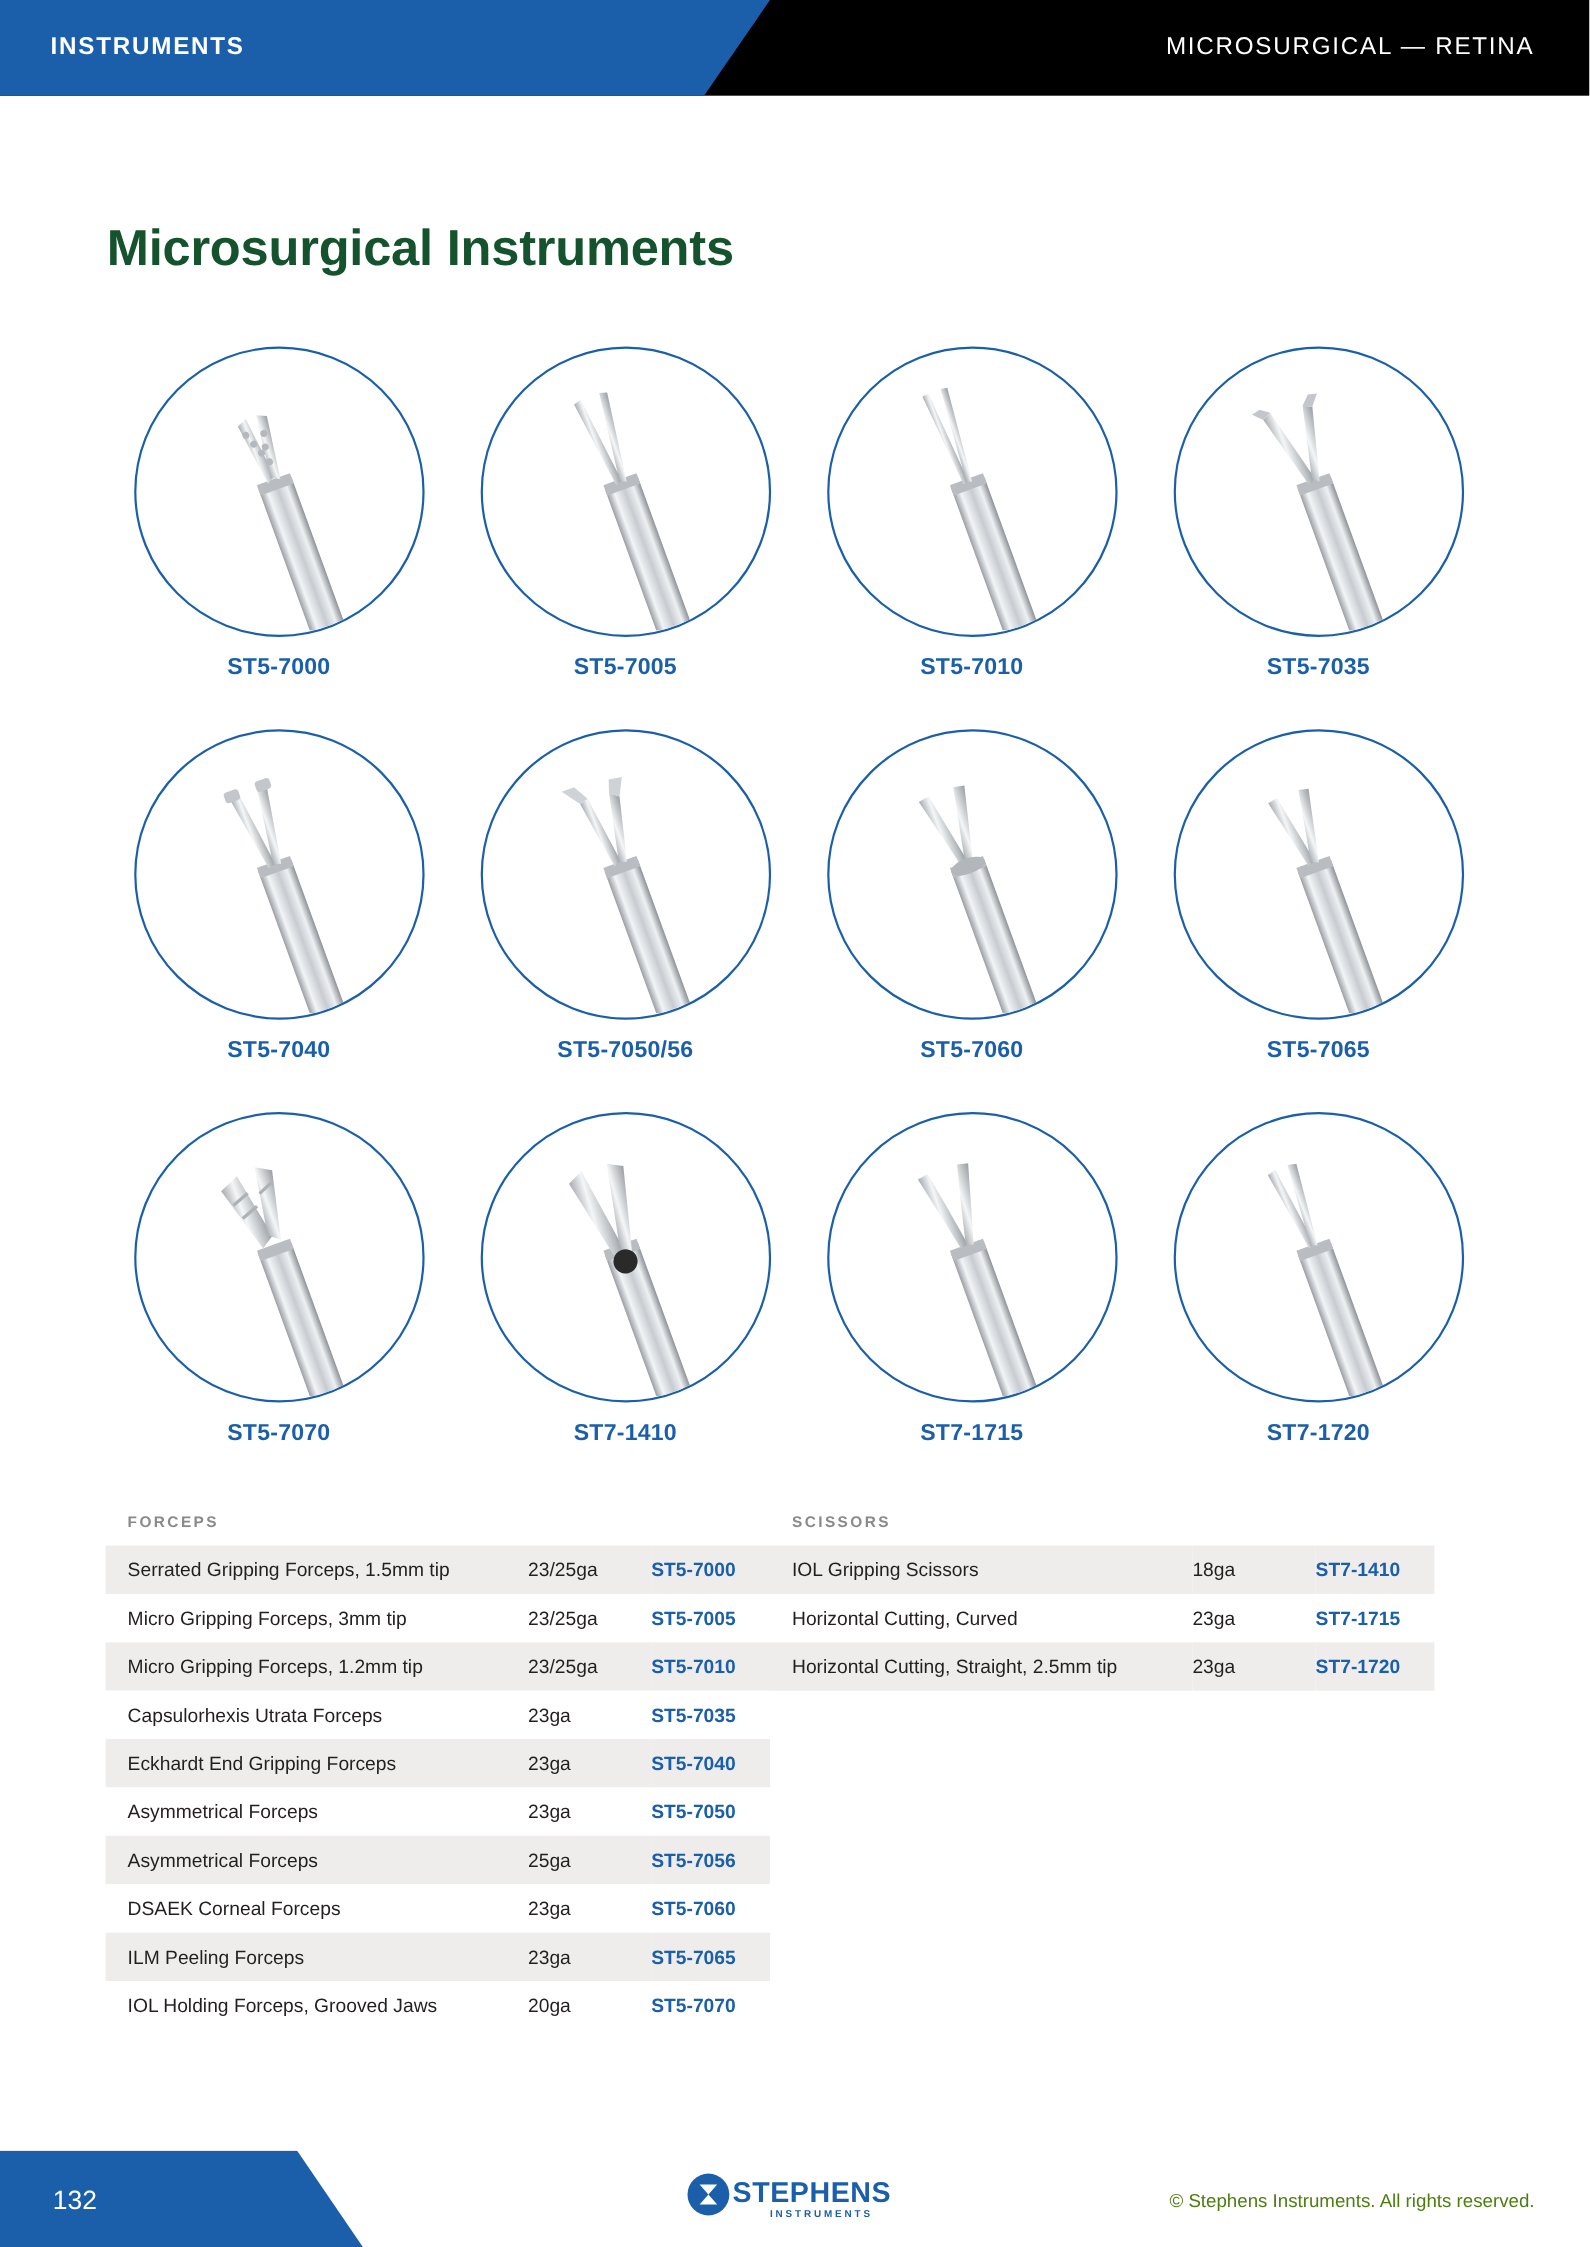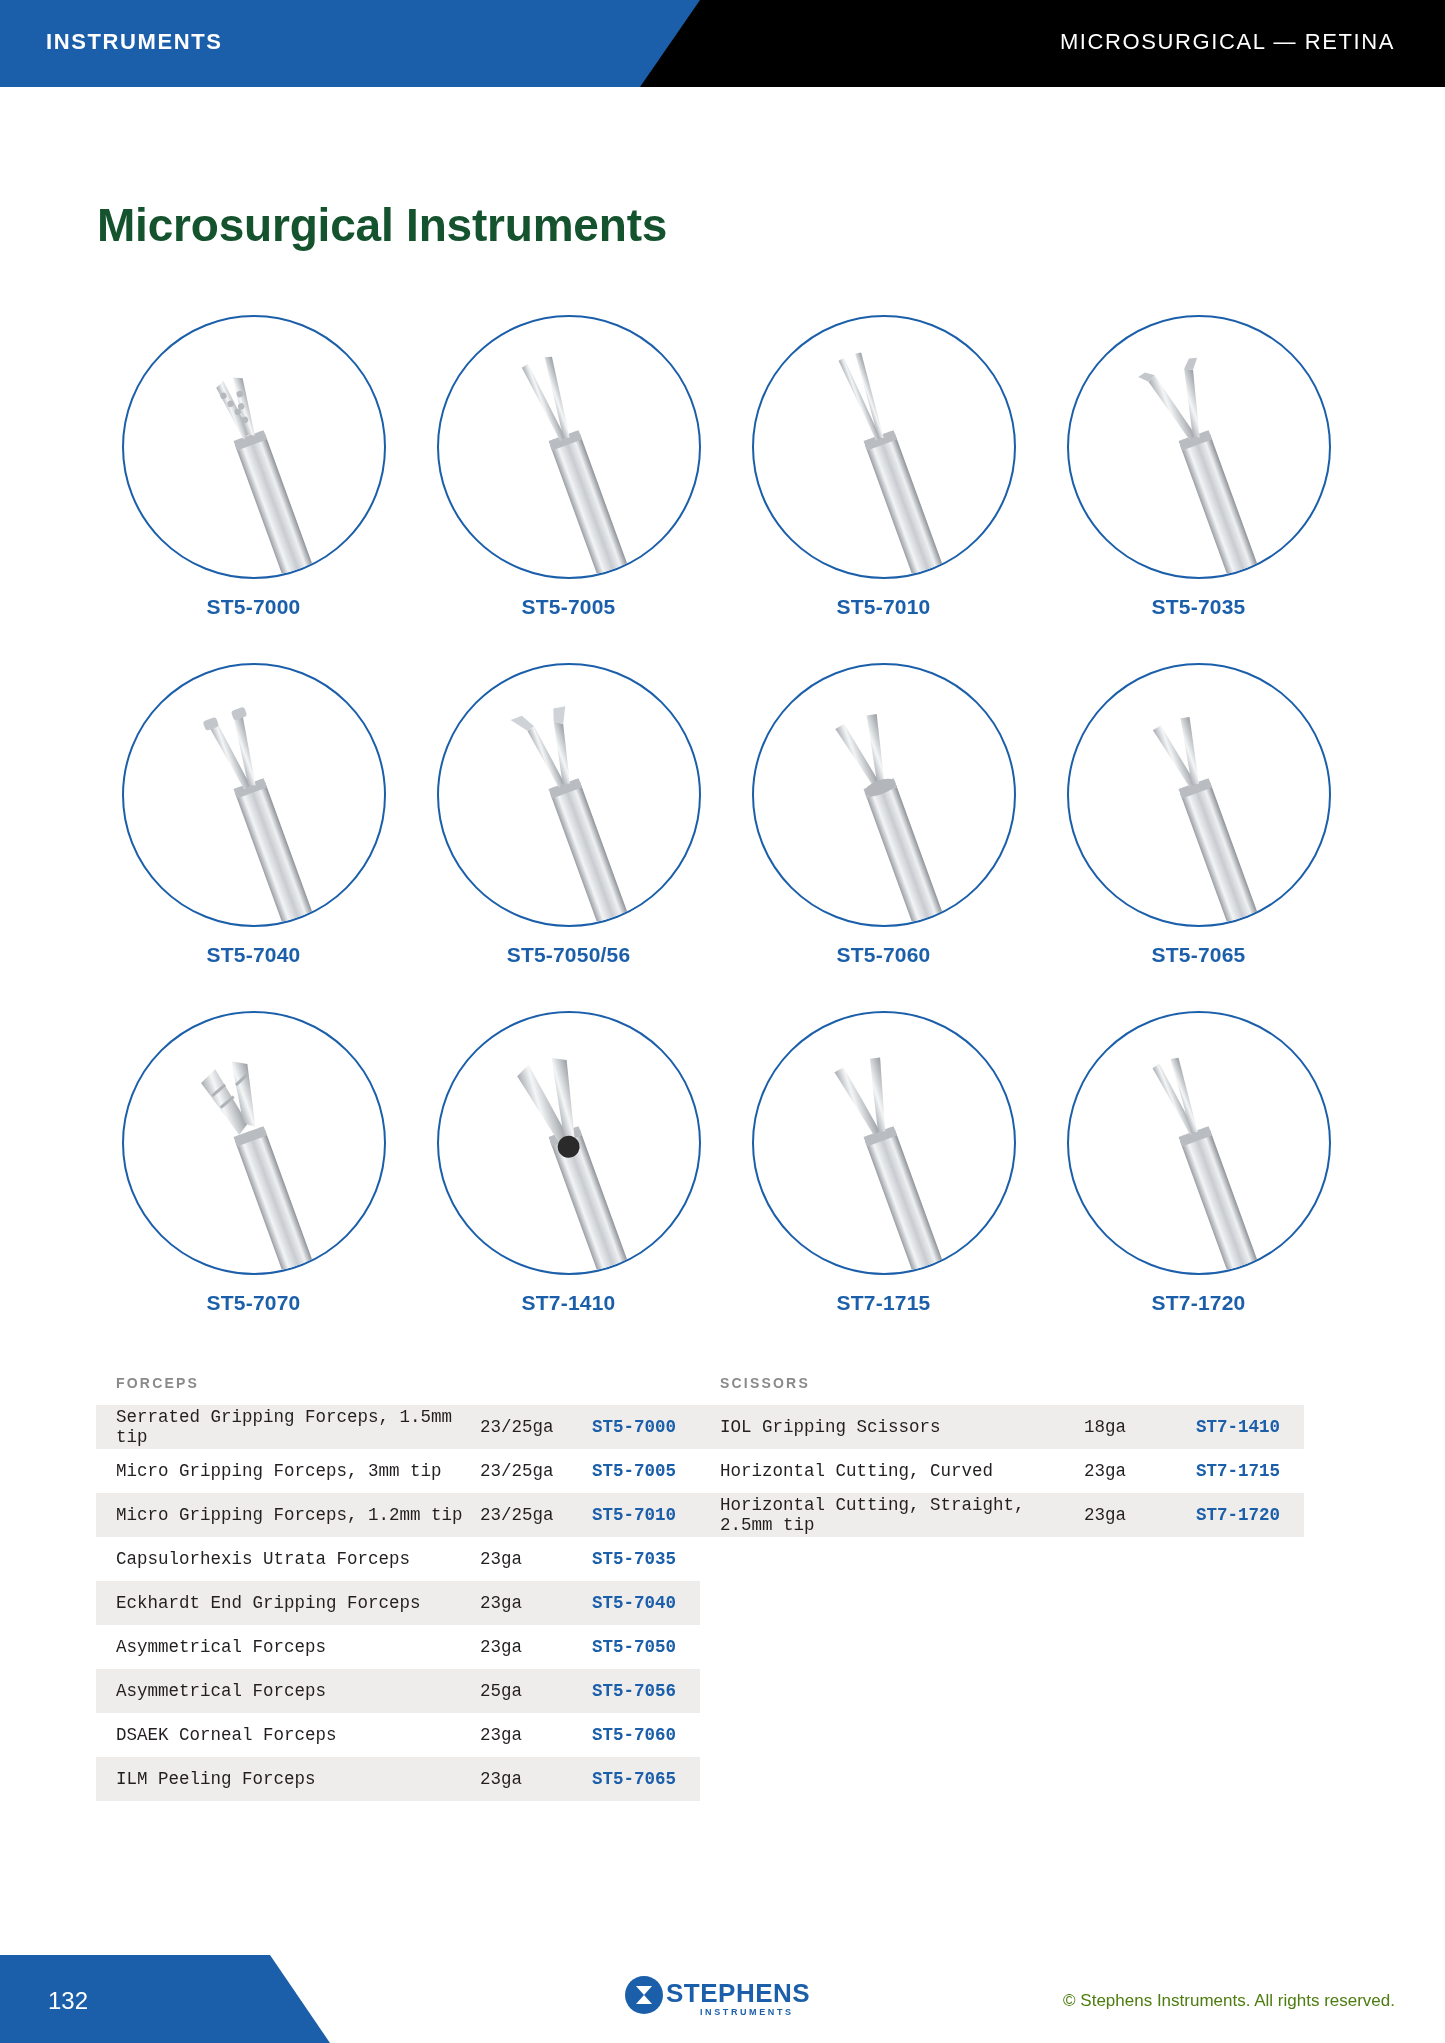--- a/index.html
+++ b/index.html
@@ -128,21 +128,20 @@
     table-layout: fixed;
   }
   tr.odd td { background: #efedeb; }
   tr.even td { background: #ffffff; }
   td {
     height: 44px;
     font-size: 17.5px;
     color: #231f20;
     padding: 0;
     vertical-align: middle;
-    font-family: Liberation Mono, monospace;
   }
   td.desc { padding-left: 20px; }
   td.size { width: 112px; }
   td.code {
     width: 108px;
     font-weight: bold;
     color: #1b5faa;
   }
 
   
@@ -619,20 +618,25 @@
           </tr>
           <tr class="even">
             <td class="desc">DSAEK Corneal Forceps</td>
             <td class="size">23ga</td>
             <td class="code">ST5-7060</td>
           </tr>
           <tr class="odd">
             <td class="desc">ILM Peeling Forceps</td>
             <td class="size">23ga</td>
             <td class="code">ST5-7065</td>
+          </tr>
+          <tr class="even">
+            <td class="desc">IOL Holding Forceps, Grooved Jaws</td>
+            <td class="size">20ga</td>
+            <td class="code">ST5-7070</td>
           </tr>
         </tbody>
     </table>
   </div>
 
   <div class="table-block">
     <div class="table-heading">SCISSORS</div>
     <table>
       <tbody id="tbody-1">
           <tr class="odd">

